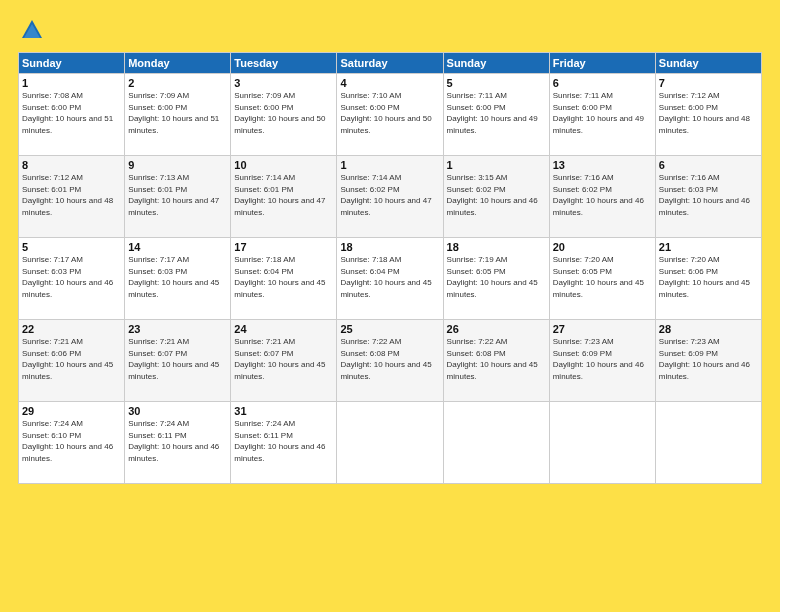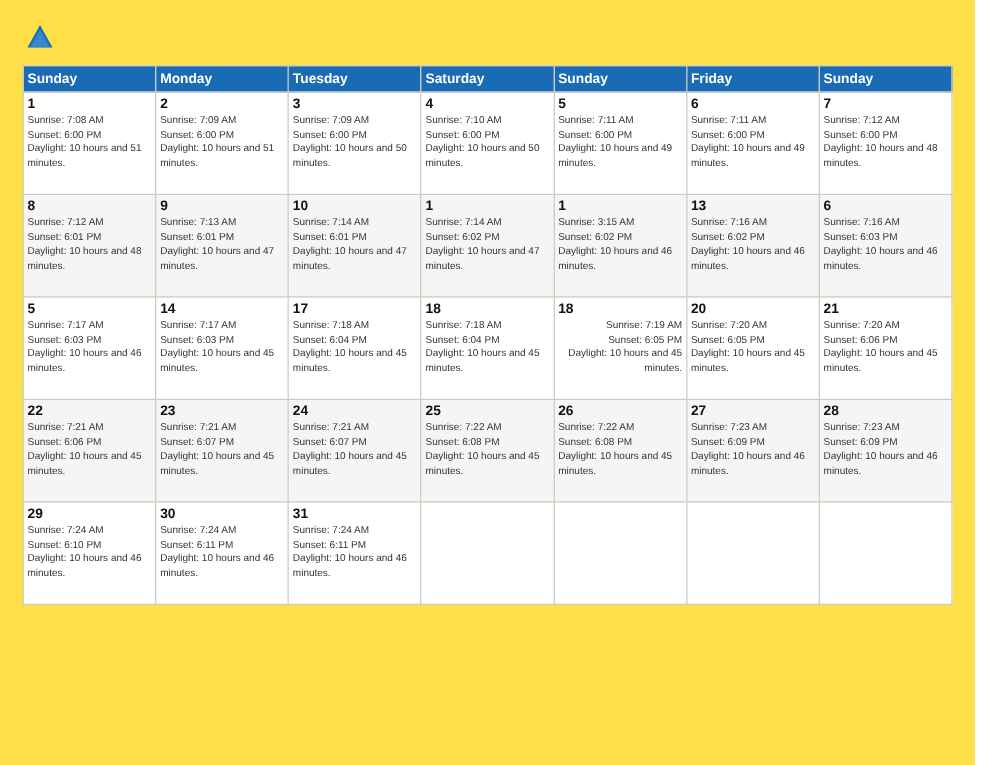--- a/index.html
+++ b/index.html
@@ -243,21 +243,21 @@
 Daylight: 10 hours and 45 minutes.</div>
           </td>
           <td>
             <span class="day-num">18</span>
             <div class="day-info" style="white-space: pre-line;">Sunrise: 7:18 AM
 Sunset: 6:04 PM
 Daylight: 10 hours and 45 minutes.</div>
           </td>
           <td>
             <span class="day-num">18</span>
-            <div class="day-info" style="white-space: pre-line; text-align: right;">Sunrise: 7:19 AM
+            <div class="day-info" style="white-space: pre-line;">Sunrise: 7:19 AM
 Sunset: 6:05 PM
 Daylight: 10 hours and 45 minutes.</div>
           </td>
           <td>
             <span class="day-num">20</span>
             <div class="day-info" style="white-space: pre-line;">Sunrise: 7:20 AM
 Sunset: 6:05 PM
 Daylight: 10 hours and 45 minutes.</div>
           </td>
           <td>

